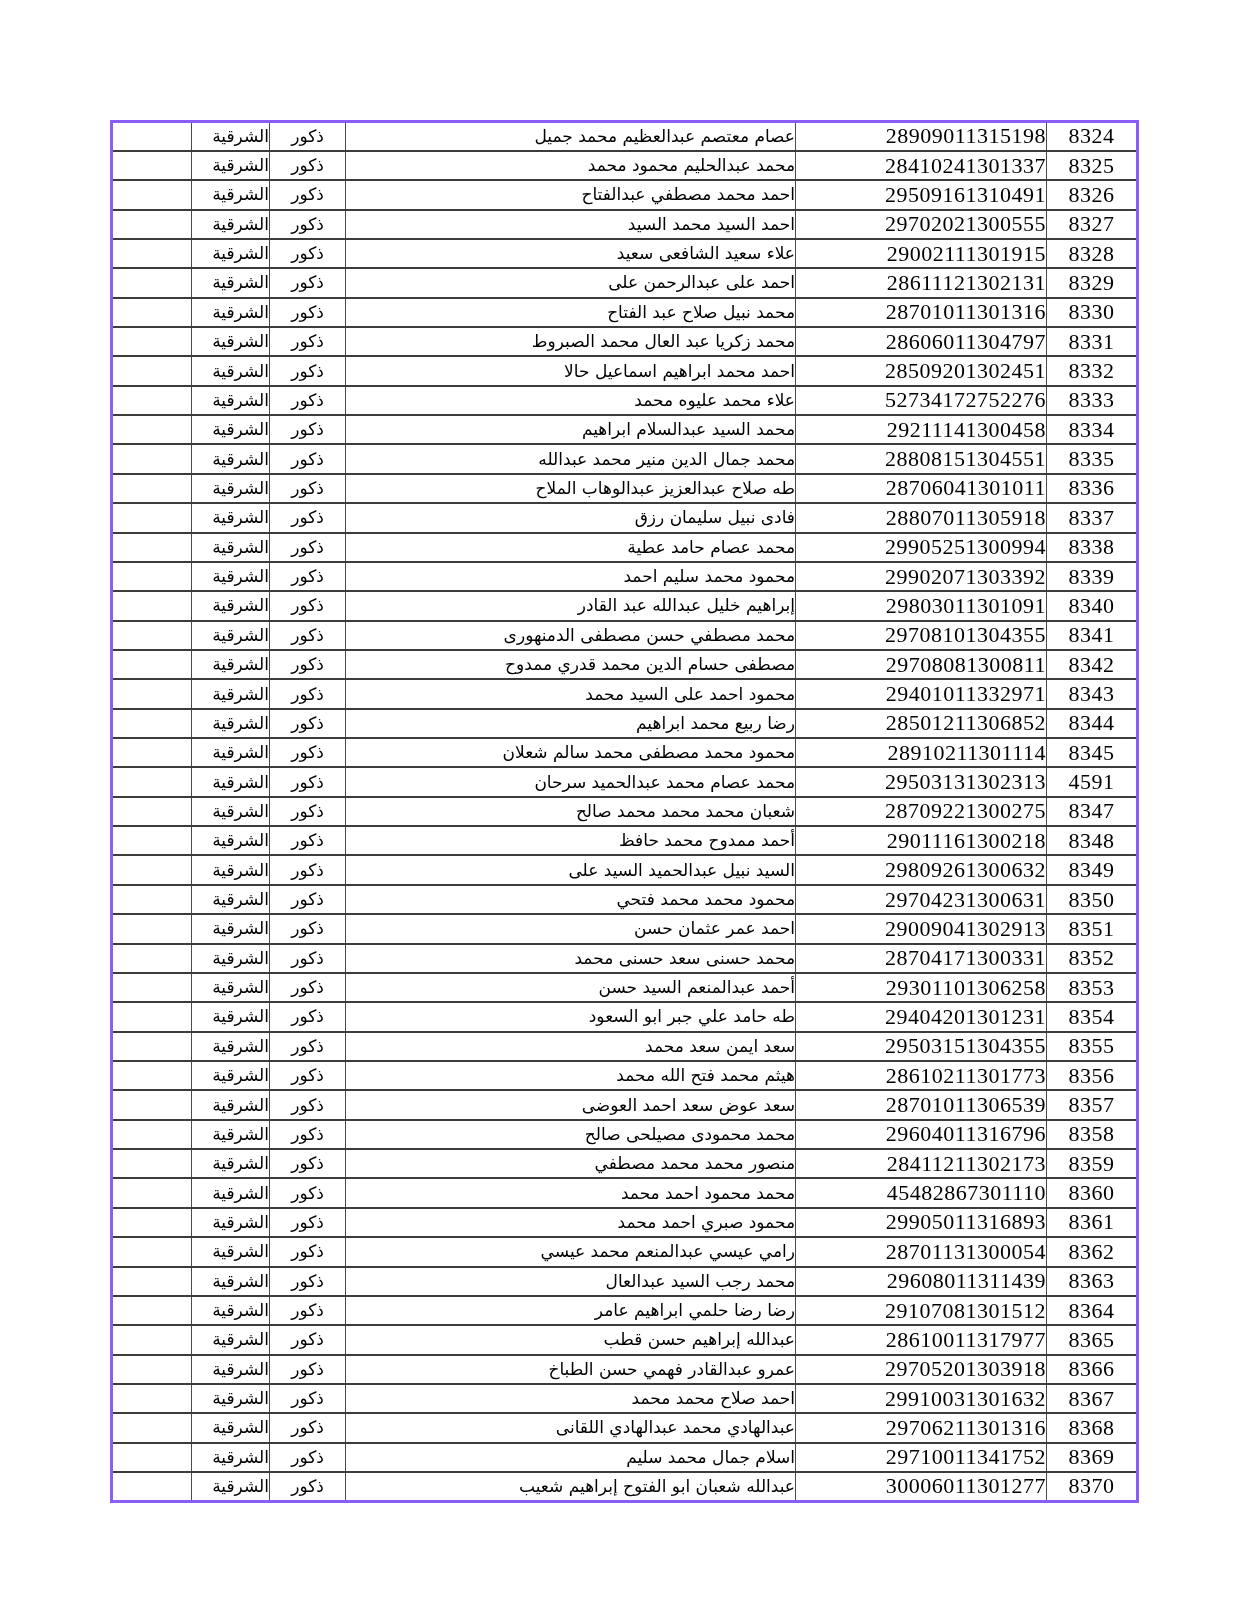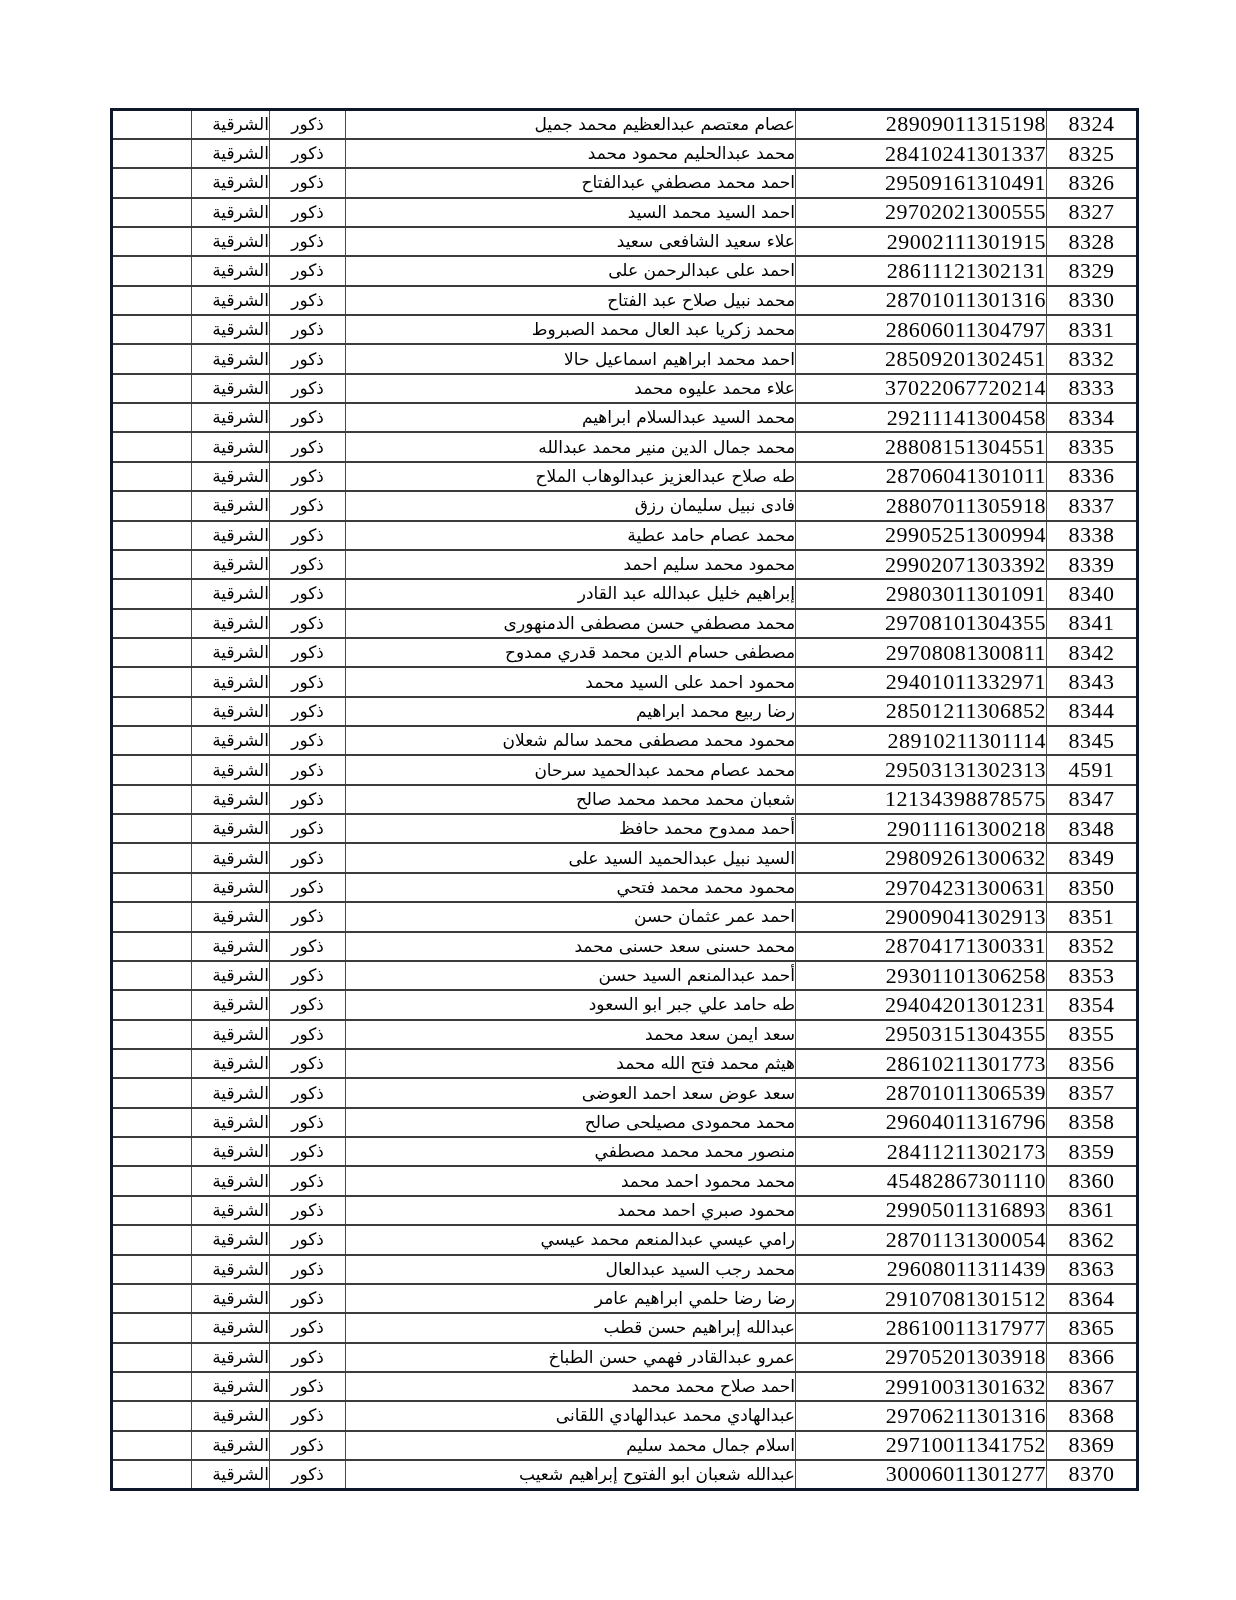--- a/index.html
+++ b/index.html
@@ -15,26 +15,26 @@
     color: #000;
   }
   .page {
     position: absolute;
     inset: 0;
     background: #ffffff;
   }
   table.grid {
     position: absolute;
     left: 110px;
-    top: 108px;
+    top: 120px;
     width: 1026px;
     height: 1380px;
     border-collapse: collapse;
     table-layout: fixed;
-    border: 3px solid #0f172a;
+    border: 3px solid #8b5cf6;
   }
   table.grid tr {
     height: 29.36px;
   }
   table.grid td {
     padding: 0;
     vertical-align: middle;
     border-left: 1.6px solid #4a4a4a;
     border-right: 1.6px solid #4a4a4a;
     border-top: 2.2px solid #3c3c3c;
@@ -157,21 +157,21 @@
     <td class="c-gen arabic">ذكور</td>
     <td class="c-name arabic">احمد محمد ابراهيم اسماعيل حالا</td>
     <td class="c-id num">28509201302451</td>
     <td class="c-serial num">8332</td>
   </tr>
         <tr>
     <td class="c-empty"></td>
     <td class="c-gov arabic">الشرقية</td>
     <td class="c-gen arabic">ذكور</td>
     <td class="c-name arabic">علاء محمد عليوه محمد</td>
-    <td class="c-id num">37022067720214</td>
+    <td class="c-id num">52734172752276</td>
     <td class="c-serial num">8333</td>
   </tr>
         <tr>
     <td class="c-empty"></td>
     <td class="c-gov arabic">الشرقية</td>
     <td class="c-gen arabic">ذكور</td>
     <td class="c-name arabic">محمد السيد عبدالسلام ابراهيم</td>
     <td class="c-id num">29211141300458</td>
     <td class="c-serial num">8334</td>
   </tr>
@@ -269,21 +269,21 @@
     <td class="c-gen arabic">ذكور</td>
     <td class="c-name arabic">محمد عصام محمد عبدالحميد سرحان</td>
     <td class="c-id num">29503131302313</td>
     <td class="c-serial num">4591</td>
   </tr>
         <tr>
     <td class="c-empty"></td>
     <td class="c-gov arabic">الشرقية</td>
     <td class="c-gen arabic">ذكور</td>
     <td class="c-name arabic">شعبان محمد محمد محمد صالح</td>
-    <td class="c-id num">12134398878575</td>
+    <td class="c-id num">28709221300275</td>
     <td class="c-serial num">8347</td>
   </tr>
         <tr>
     <td class="c-empty"></td>
     <td class="c-gov arabic">الشرقية</td>
     <td class="c-gen arabic">ذكور</td>
     <td class="c-name arabic">أحمد ممدوح محمد حافظ</td>
     <td class="c-id num">29011161300218</td>
     <td class="c-serial num">8348</td>
   </tr>

